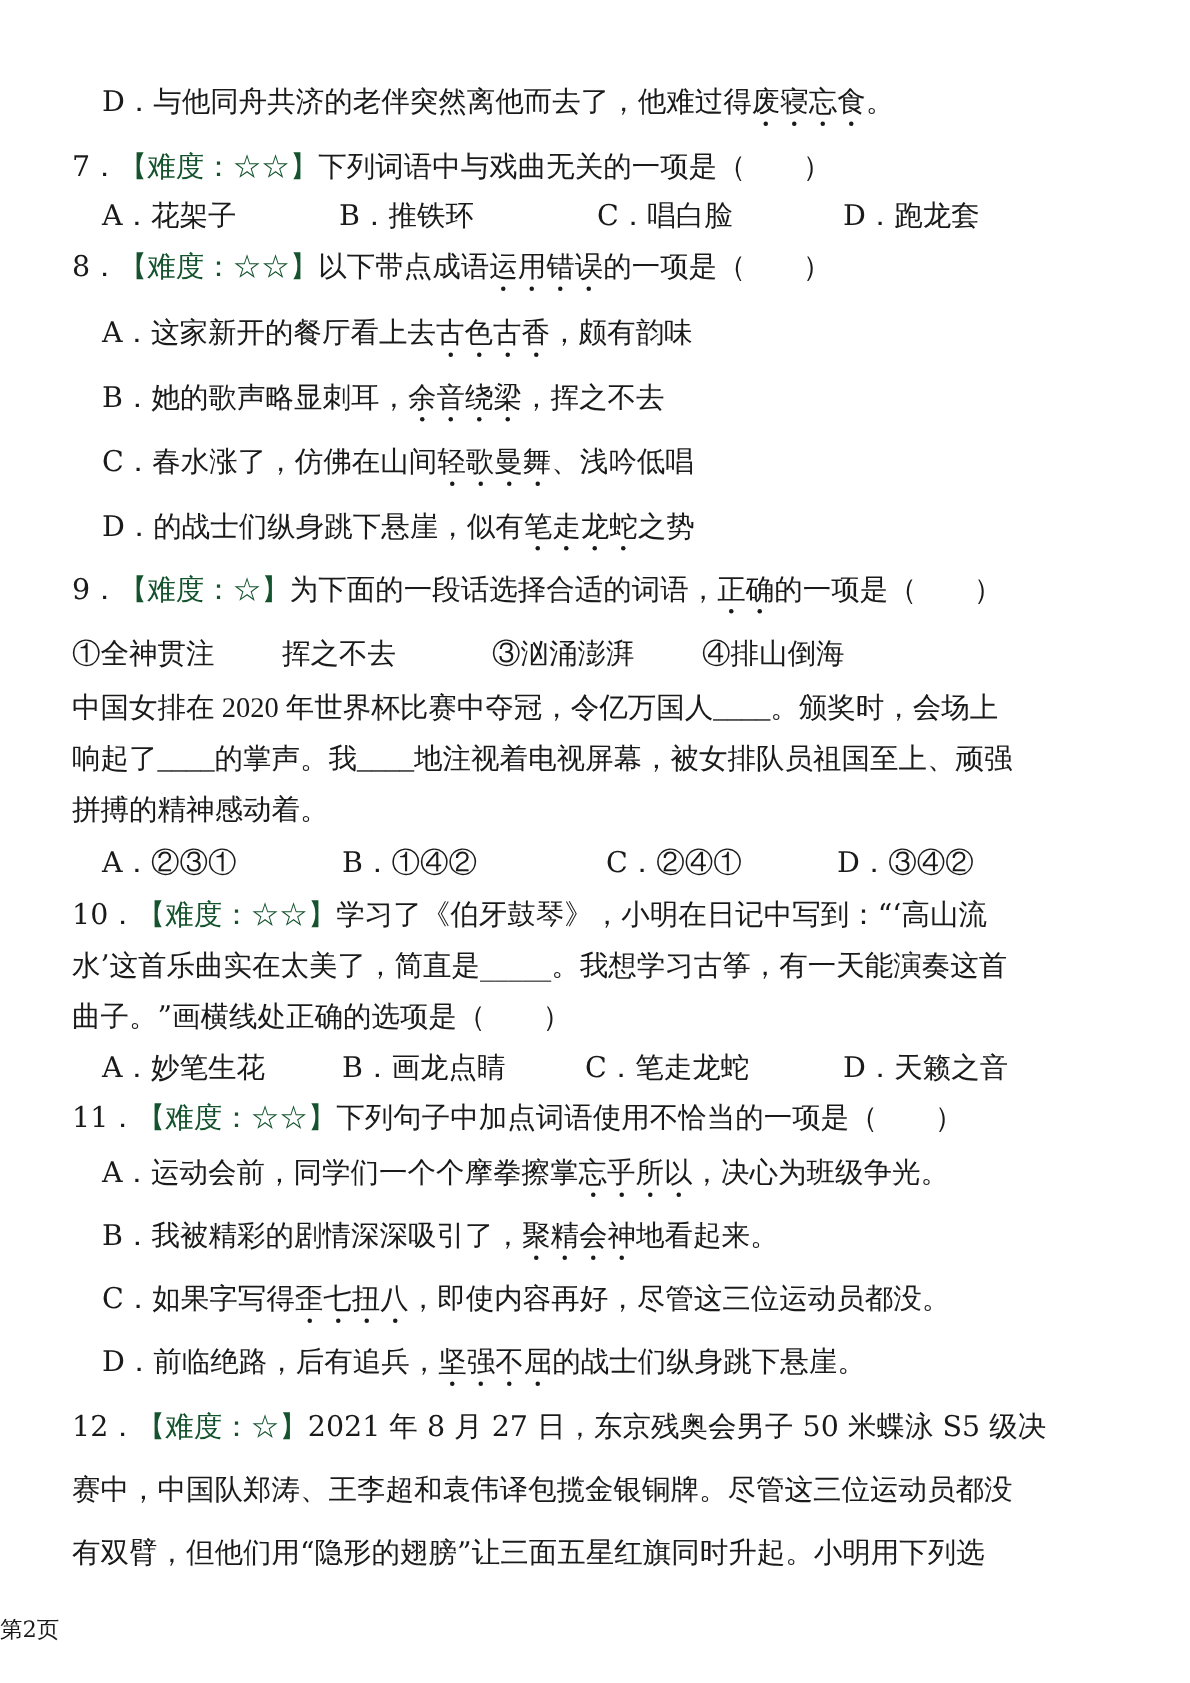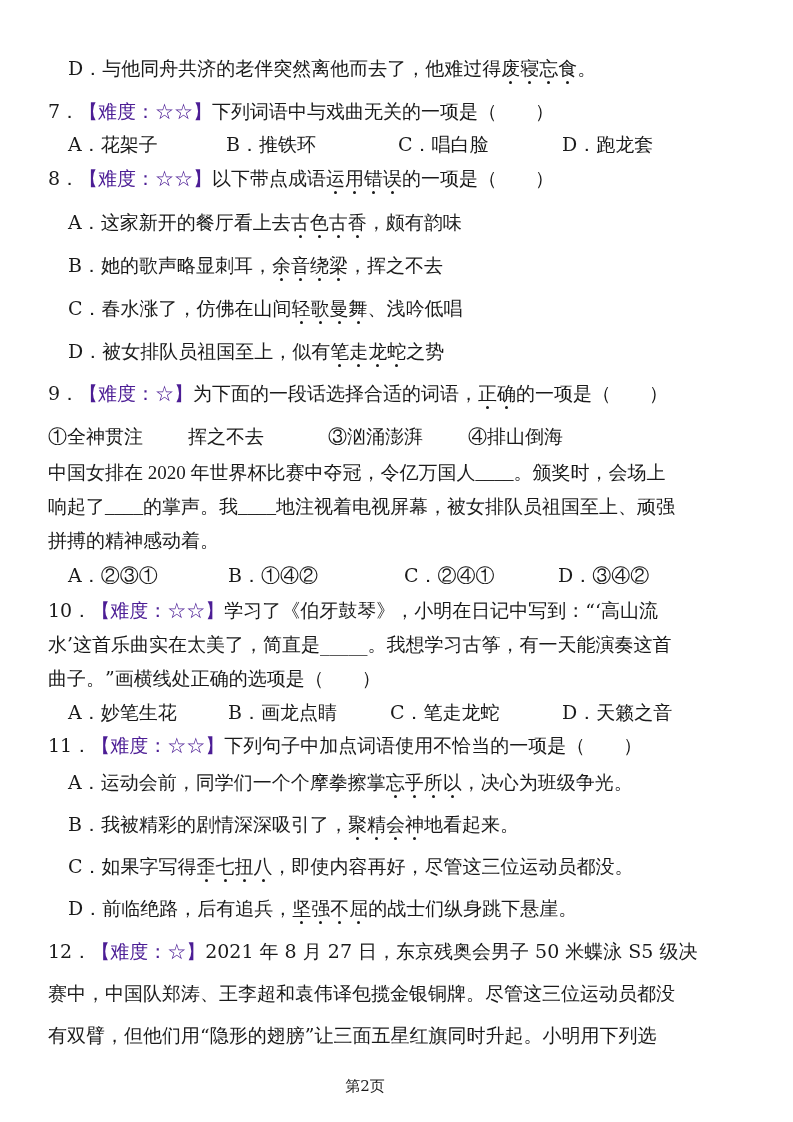--- a/index.html
+++ b/index.html
@@ -2,25 +2,25 @@
 <html><head>
 <meta charset="utf-8">
 <style>
   html, body { margin: 0; padding: 0; background: #ffffff; }
   body { width: 793px; height: 1122px; position: relative; overflow: hidden;
          font-family: "DejaVu Serif", "Liberation Serif", serif; color: #1a1a1a; }
   .line { position: absolute; left: 0; white-space: nowrap; font-size: 19px; line-height: 26px; }
   .q { left: 48px; }
   .opt { left: 68px; }
   .para { left: 48px; font-family: Liberation Serif, serif; }
-  .diff { color: #4c1d95; }
+  .diff { color: #14532d; }
   .em { position: relative; }
   .em::after { content: ""; position: absolute; left: 50%; bottom: -5px; width: 3px; height: 3px;
                margin-left: -1.5px; border-radius: 50%; background: #1a1a1a; }
-  .footer { position: absolute; left: 0; width: 730px; top: 1077px; text-align: center; font-size: 15px; }
+  .footer { position: absolute; left: 0; width: 730px; top: 1077px; font-size: 15px; }
 </style>
 </head>
 <body>
 
 <div class="line opt" style="top:55px">
   <span>D．与他同舟共济的老伴突然离他而去了，他难过得</span><span class="em">废</span><span class="em">寝</span><span class="em">忘</span><span class="em">食</span><span>。</span>
 </div>
 
 <div class="line q" style="top:98px">
   <span>7．</span><span class="diff">【难度：☆☆】</span><span>下列词语中与戏曲无关的一项是（　　）</span>
@@ -38,21 +38,21 @@
 <div class="line opt" style="top:209px">
   <span>A．这家新开的餐厅看上去</span><span class="em">古</span><span class="em">色</span><span class="em">古</span><span class="em">香</span><span>，颇有韵味</span>
 </div>
 <div class="line opt" style="top:252px">
   <span>B．她的歌声略显刺耳，</span><span class="em">余</span><span class="em">音</span><span class="em">绕</span><span class="em">梁</span><span>，挥之不去</span>
 </div>
 <div class="line opt" style="top:295px">
   <span>C．春水涨了，仿佛在山间</span><span class="em">轻</span><span class="em">歌</span><span class="em">曼</span><span class="em">舞</span><span>、浅吟低唱</span>
 </div>
 <div class="line opt" style="top:338px">
-  <span>D．被女排队员祖国至上，似有</span><span class="em">笔</span><span class="em">走</span><span class="em">龙</span><span class="em">蛇</span><span>之势</span>
+  <span>D．的战士们纵身跳下悬崖，似有</span><span class="em">笔</span><span class="em">走</span><span class="em">龙</span><span class="em">蛇</span><span>之势</span>
 </div>
 
 <div class="line q" style="top:380px">
   <span>9．</span><span class="diff">【难度：☆】</span><span>为下面的一段话选择合适的词语，</span><span class="em">正</span><span class="em">确</span><span>的一项是（　　）</span>
 </div>
 <div class="line para" style="top:424px">
   <span style="position:absolute;left:0">①全神贯注</span>
   <span style="position:absolute;left:140px">挥之不去</span>
   <span style="position:absolute;left:280px">③汹涌澎湃</span>
   <span style="position:absolute;left:420px">④排山倒海</span>

